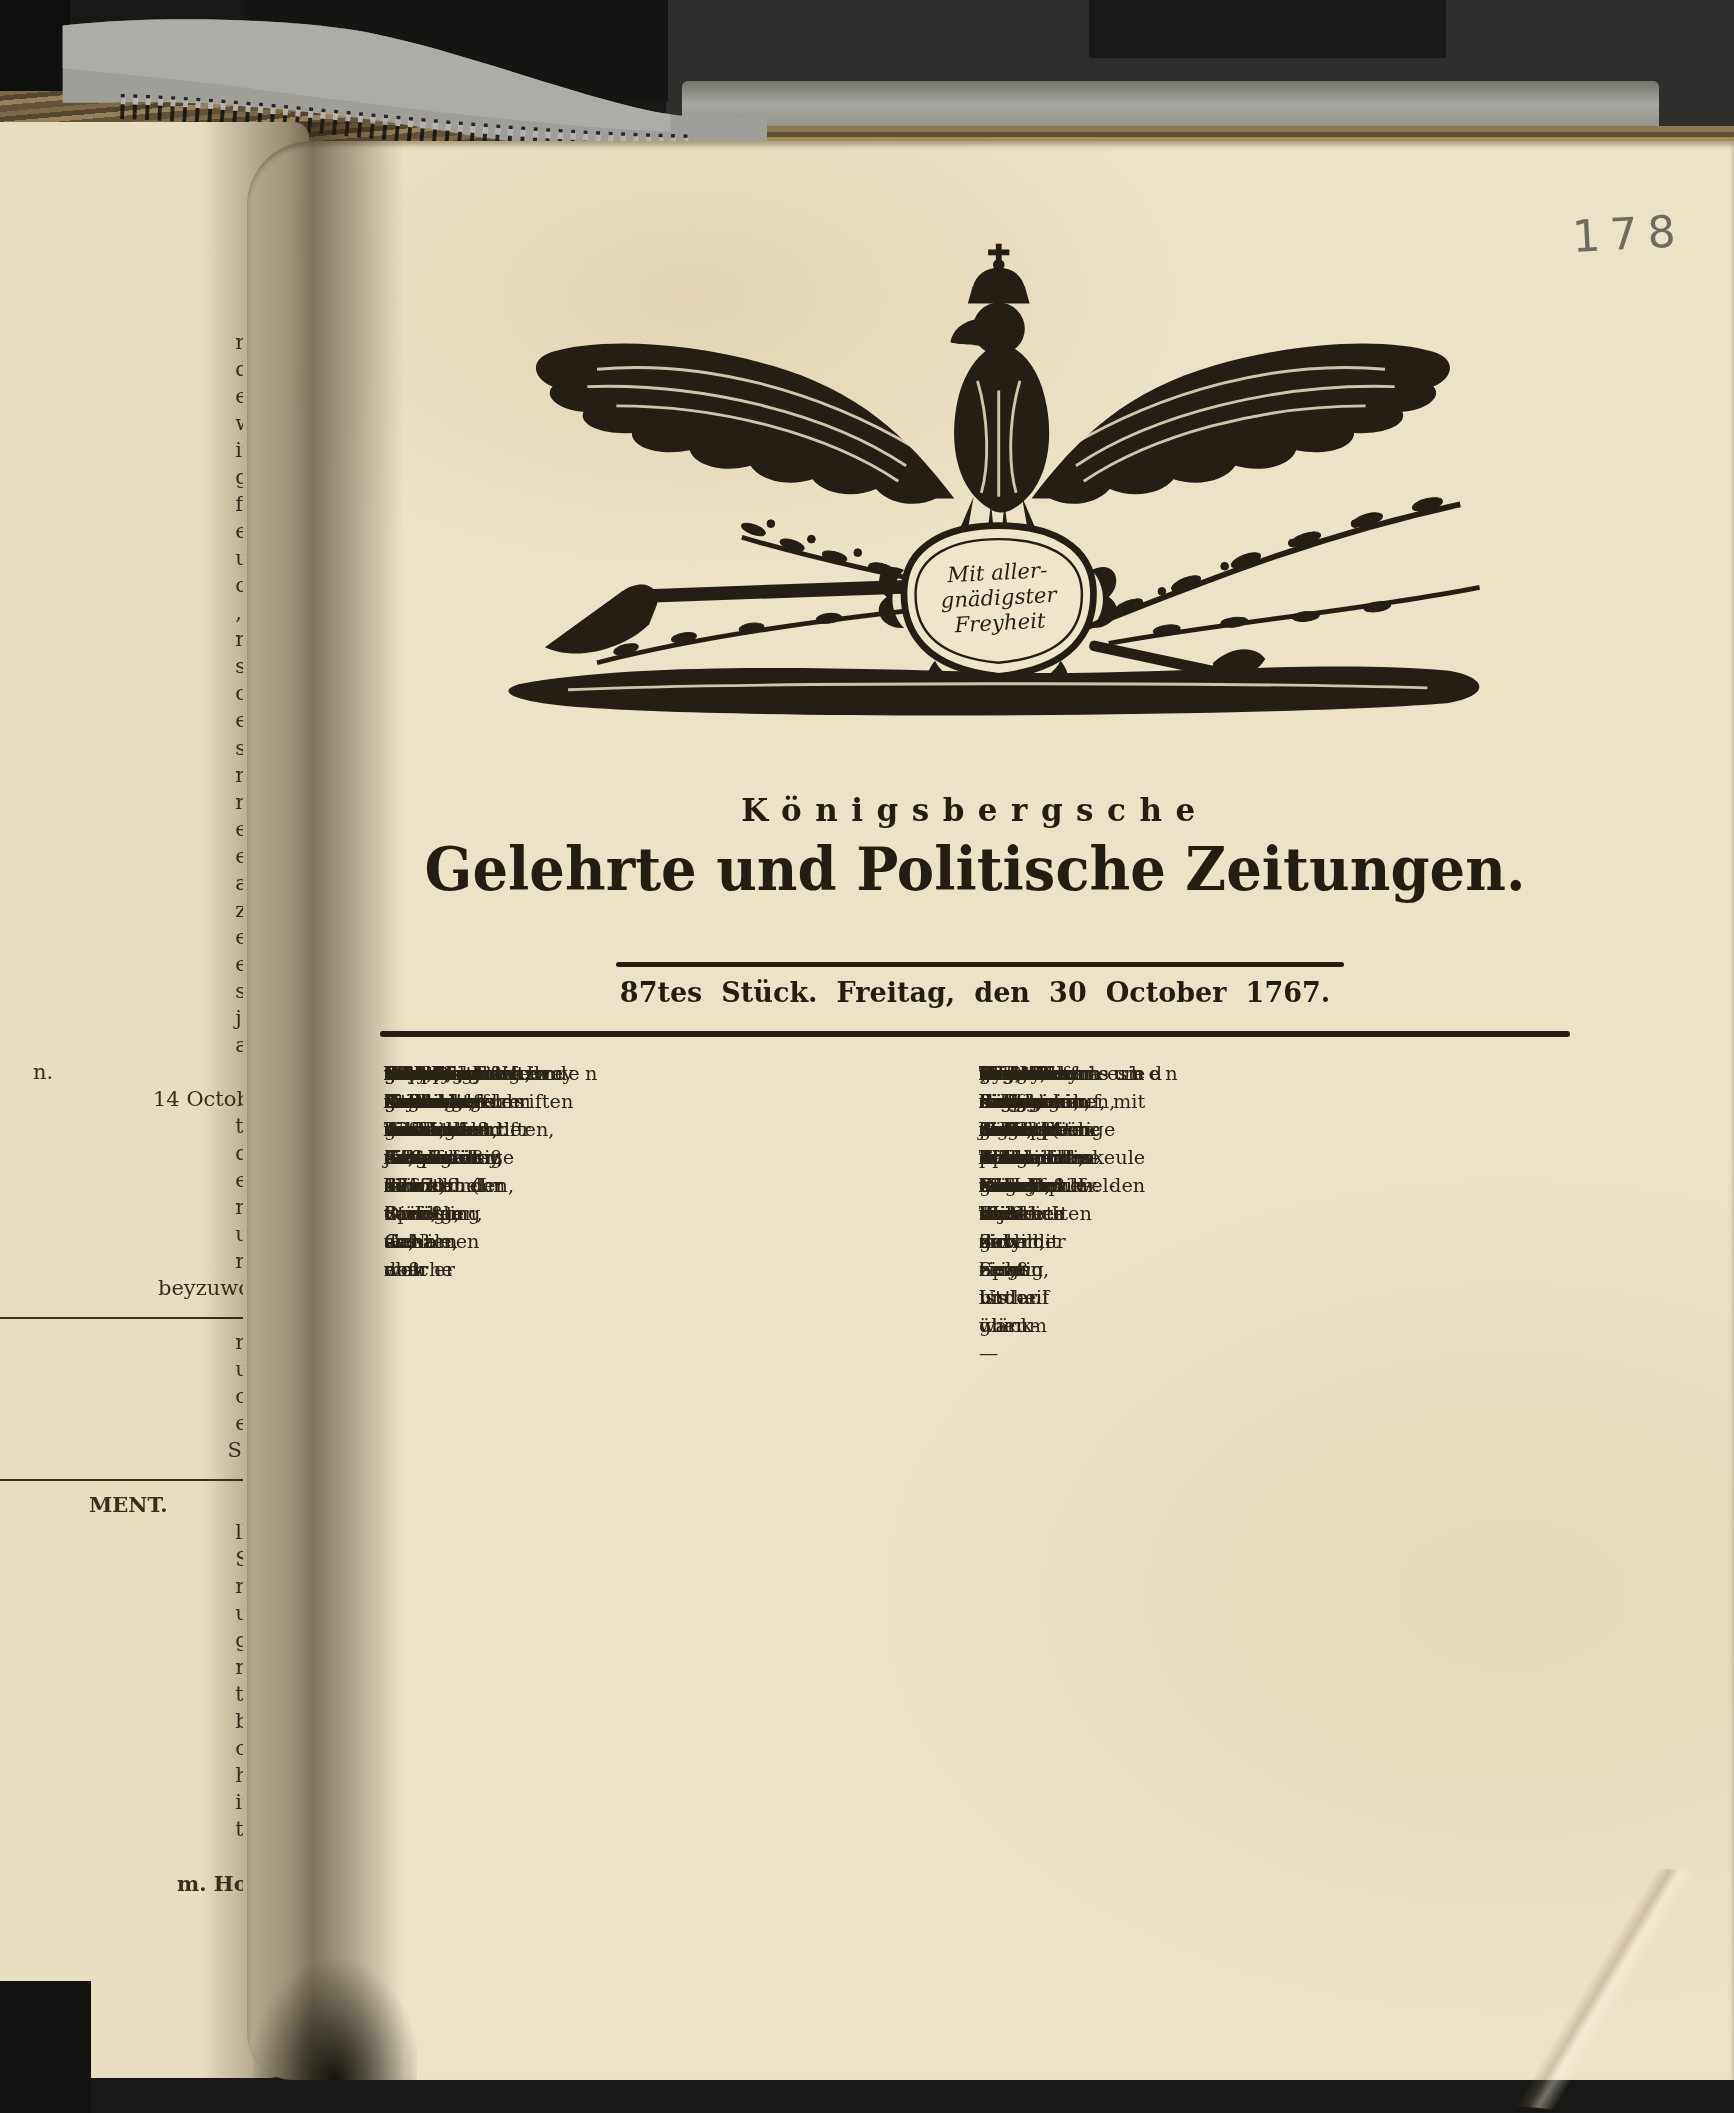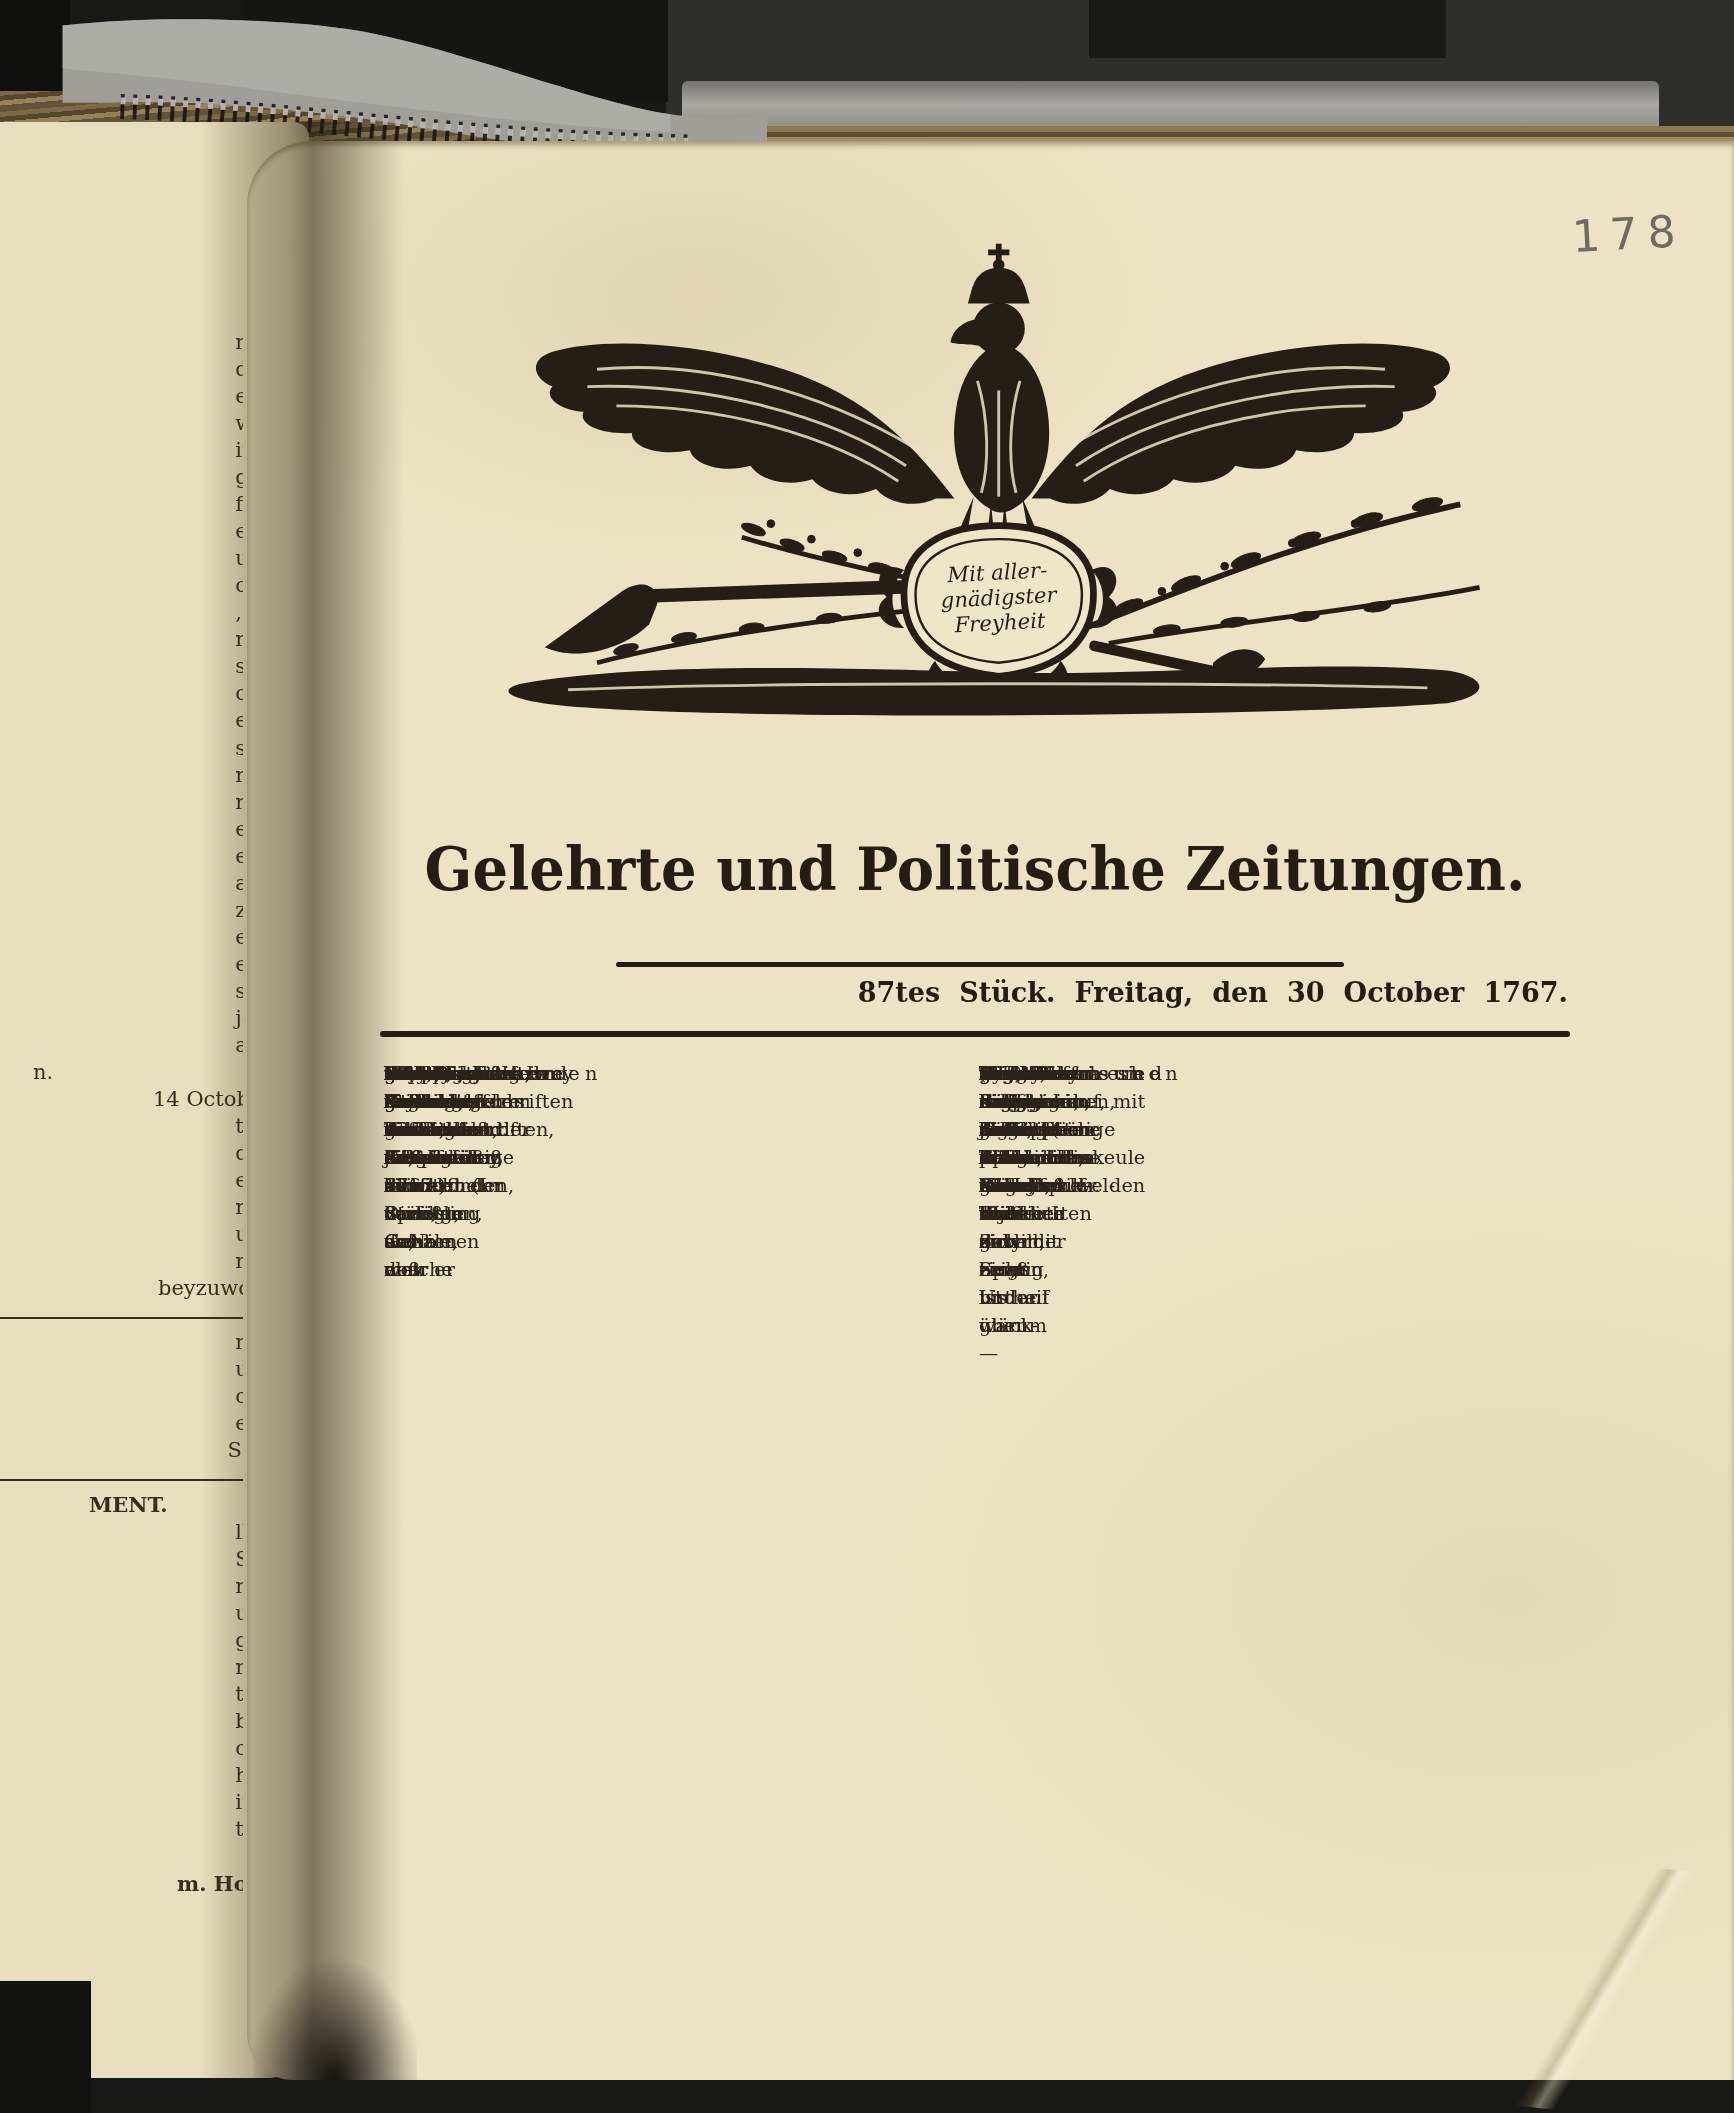--- a/index.html
+++ b/index.html
@@ -44,21 +44,21 @@
   .pagenum{left:1572px;top:207px;width:154px;font-family:"DejaVu Sans",sans-serif;
       font-size:44px;color:#5d5c54;letter-spacing:9.7px;transform:rotate(-3deg);opacity:.88;}
   .vignette{left:452px;top:207px;width:1078px;height:533px;}
 
   
   .kicker{left:382px;top:792px;width:1186px;text-align:center;font-size:31px;font-weight:bold;
       letter-spacing:13.5px;color:#241e12;}
   .mast-title{left:324px;top:836px;width:1302px;text-align:center;font-size:56px;font-weight:bold;
       color:#241e12;transform:scaleY(1.06);}
   .rule-short{left:616px;top:962px;width:728px;height:4.8px;background:#241e12;border-radius:2.9px;}
-  .issue-line{left:382px;top:977px;width:1186px;text-align:right;font-size:27px;font-weight:bold;
+  .issue-line{left:382px;top:977px;width:1186px;text-align:center;font-size:27px;font-weight:bold;
       word-spacing:9.7px;color:#241e12;}
   .rule-long{left:380px;top:1031px;width:1190px;height:5.8px;background:#241e12;border-radius:2.9px;}
 
   
   .col{top:1060px;color:#2b2418;}
   .col-left{left:384px;width:583px;}
   .col-right{left:979px;width:591px;}
   .col .ln{position:static;display:block;font-size:19.3px;line-height:28px;}
   .ln.j{text-align:justify;text-align-last:justify;}
   .ln.l{text-align:left;text-align-last:left;}
@@ -186,20 +186,21 @@
 
     <path d="M566,330 C622,330 662,352 664,396 C666,442 640,478 566,486 C492,478 466,442 468,396 C470,352 510,330 566,330 Z" fill="#efe6ca" stroke="#241e14" stroke-width="7"></path>
     <path d="M566,344 C612,344 650,360 652,397 C654,436 632,466 566,472 C500,466 478,436 480,397 C482,360 520,344 566,344 Z" fill="none" stroke="#241e14" stroke-width="2.5"></path>
     <g font-family="DejaVu Serif, serif" font-style="italic" font-size="22" fill="#241e14" text-anchor="middle" transform="rotate(-3 566 406)">
       <text x="566" y="386">Mit aller-</text>
       <text x="566" y="412">gnädigster</text>
       <text x="566" y="438">Freyheit</text>
     </g>
   </svg>
 
+  <div class="kicker">Königsbergsche</div>
   <div class="mast-title">Gelehrte und Politische Zeitungen.</div>
   <div class="rule-short"></div>
   <div class="issue-line">87tes Stück.  Freitag, den 30 October 1767.</div>
   <div class="rule-long"></div>
 
   <div class="col col-left">
       <div class="ln c">
         <span></span>
         <span class="sp">Copenhagen.</span>
         <span></span>

